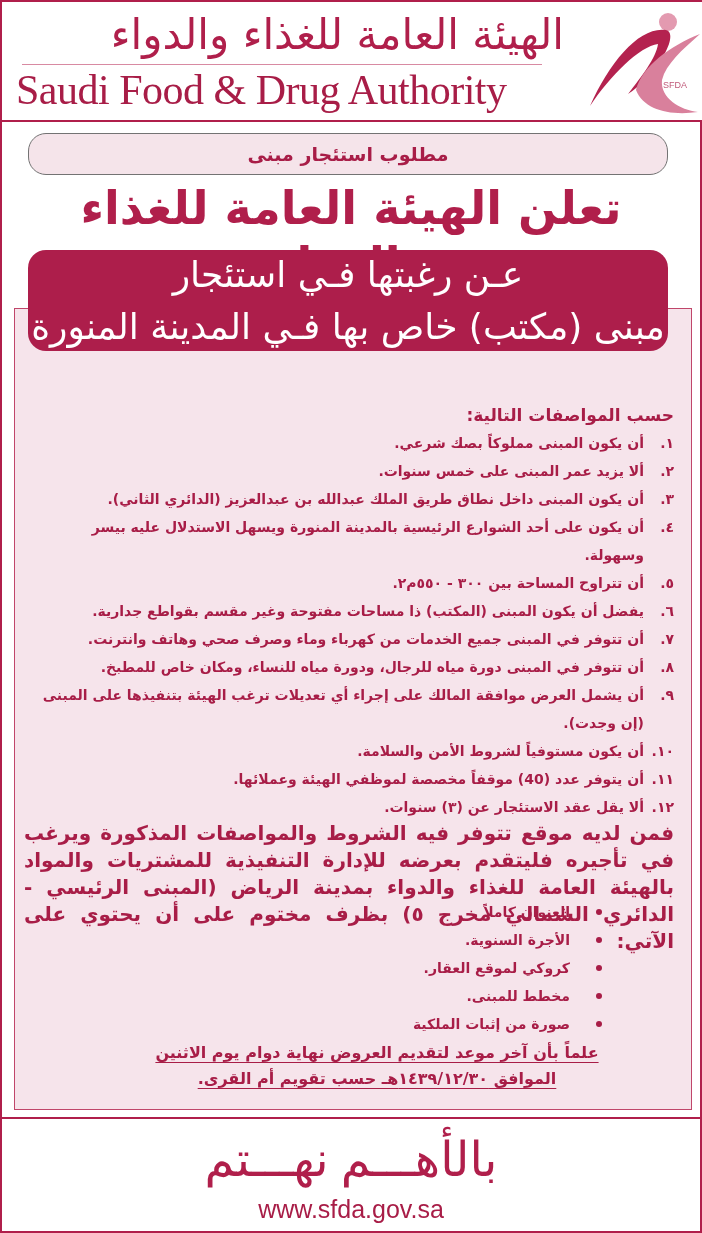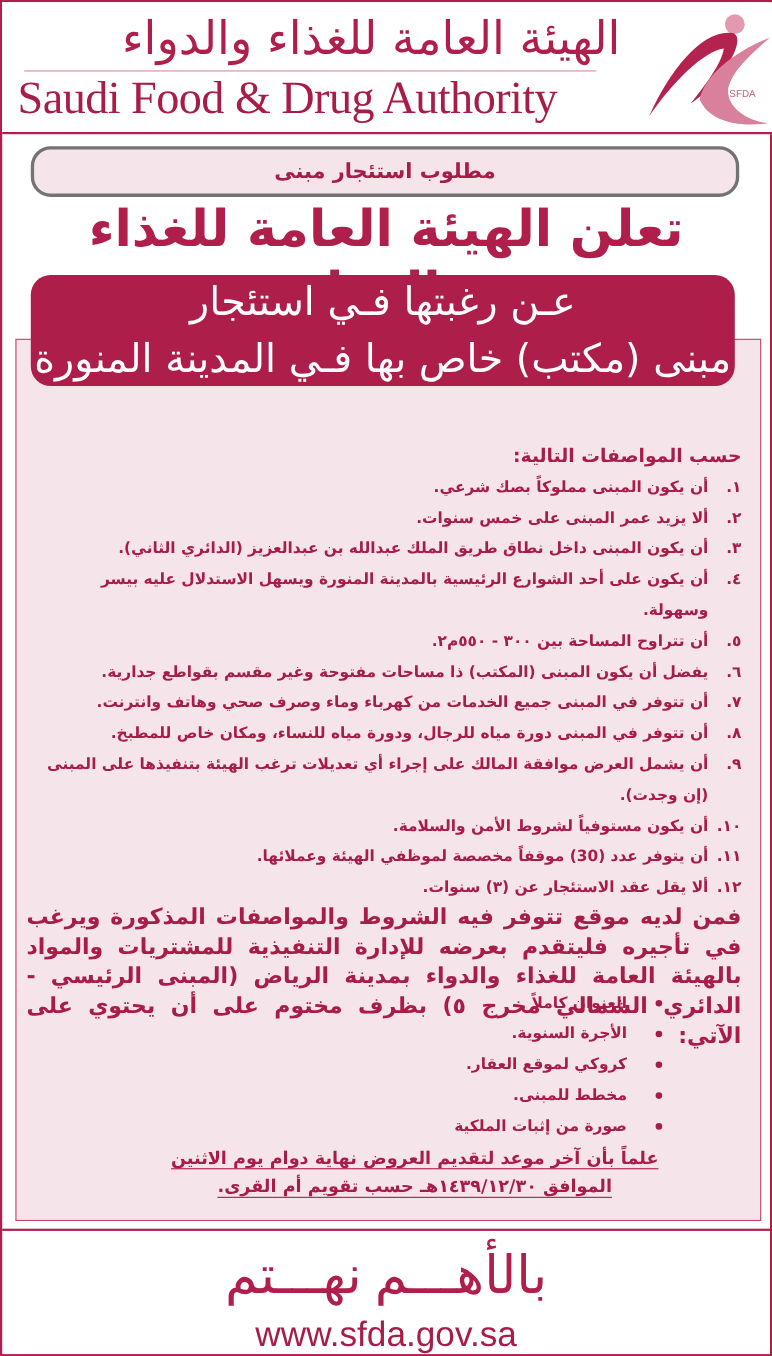--- a/index.html
+++ b/index.html
@@ -3,37 +3,37 @@
 <meta charset="utf-8">
 <style>
   html, body { margin:0; padding:0; background:#ffffff; }
   body { width:702px; height:1233px; position:relative; overflow:hidden; font-family:"DejaVu Sans", sans-serif; }
   .frame { position:absolute; left:0; top:0; width:698px; height:1229px; border:2px solid #b01f4b; }
   .header { position:absolute; left:2px; top:2px; width:698px; height:118px; border-bottom:2px solid #b01f4b; background:#fff;padding-left:24px; }
   .logo-ar { position:absolute; right:160px; top:8px; font-size:42px; color:#b01f4b; direction:rtl; font-family:"DejaVu Sans", sans-serif; letter-spacing:-1px; white-space:nowrap; }
   .logo-rule { position:absolute; left:20px; width:520px; top:62px; height:1px; background:#d88aa2; }
   .logo-en { position:absolute; left:14px; top:64px; font-family:"Liberation Serif", serif; font-size:42px; color:#a81d47; white-space:nowrap; letter-spacing:-0.5px; }
   .logo-mark { position:absolute; right:14px; top:4px; width:140px; height:112px; }
-  .pill { position:absolute; left:28px; top:133px; width:638px; height:40px; border:3px solid #737373; border-radius:18px; background:#f5e4ea; display:flex; align-items:center; justify-content:center; direction:rtl; color:#a81d47; font-weight:bold; font-size:19px; }
+  .pill { position:absolute; left:28px; top:133px; width:638px; height:40px; border:1px solid #737373; border-radius:18px; background:#f5e4ea; display:flex; align-items:center; justify-content:center; direction:rtl; color:#a81d47; font-weight:bold; font-size:19px; }
   .headline { position:absolute; left:0; width:702px; top:180px; text-align:center; direction:rtl; color:#b01f4b; font-weight:bold; font-size:46px; line-height:56px; letter-spacing:-1px; }
   .content-box { position:absolute; left:14px; top:308px; width:676px; height:800px; background:#f6e4eb; border:1px solid #c0466a; }
   .banner { position:absolute; left:28px; top:250px; width:640px; height:101px; background:#ad1e4b; border-radius:18px; color:#fff; direction:rtl; text-align:center; font-weight:normal; font-size:36px; line-height:52px; display:flex; flex-direction:column; justify-content:center; }
   .specs { position:absolute; right:28px; top:405px; width:640px; direction:rtl; color:#a81d47; font-weight:bold; font-size:14px; }
   .specs-title { font-size:17px; margin-bottom:4px; }
   .spec { display:flex; line-height:28px; }
   .spec .num { width:30px; flex:none; }
   .paragraph { position:absolute; right:28px; top:820px; width:650px; direction:rtl; color:#a81d47; font-weight:bold; font-size:20px; line-height:27px; text-align:justify; }
   .bullets { position:absolute; right:100px; top:898px; direction:rtl; color:#a81d47; font-weight:bold; font-size:14px; }
   .bullet { line-height:28px; display:flex; align-items:center; }
   .bullet .dot { width:6px; height:6px; border-radius:50%; background:#a81d47; margin-left:26px; }
   .deadline { position:absolute; left:0; width:702px; top:1040px; text-align:center; direction:rtl; color:#a81d47; font-weight:bold; font-size:16px; line-height:26px;padding-left:26px; }
   .deadline span { text-decoration:underline; text-underline-offset:4px; }
   .footer-line { position:absolute; left:2px; width:698px; top:1117px; height:2px; background:#b01f4b; }
   .tagline { position:absolute; left:0; width:702px; top:1130px; text-align:center; direction:rtl; color:#b01f4b; font-size:48px; line-height:60px; font-family:Liberation Serif, serif; letter-spacing:2px; }
-  .url { position:absolute; left:0; width:702px; top:1195px; text-align:center; color:#a81d47; font-family:"Liberation Sans", sans-serif; font-size:32px; }
+  .url { position:absolute; left:0; width:702px; top:1195px; text-align:center; color:#a81d47; font-family:"Liberation Sans", sans-serif; font-size:25px; }
 </style>
 </head>
 <body>
 
 <div class="frame"></div>
 
 <div class="header">
   <div class="logo-ar">الهيئة العامة للغذاء والدواء</div>
   <div class="logo-rule"></div>
   <div class="logo-en">Saudi Food &amp; Drug Authority</div>
@@ -93,21 +93,21 @@
   <div class="spec">
       <span class="num">٩.</span>
       <span>أن يشمل العرض موافقة المالك على إجراء أي تعديلات ترغب الهيئة بتنفيذها على المبنى (إن وجدت).</span>
     </div>
   <div class="spec">
       <span class="num">١٠.</span>
       <span>أن يكون مستوفياً لشروط الأمن والسلامة.</span>
     </div>
   <div class="spec">
       <span class="num">١١.</span>
-      <span>أن يتوفر عدد (30) موقفاً مخصصة لموظفي الهيئة وعملائها.</span>
+      <span>أن يتوفر عدد (40) موقفاً مخصصة لموظفي الهيئة وعملائها.</span>
     </div>
   <div class="spec">
       <span class="num">١٢.</span>
       <span>ألا يقل عقد الاستئجار عن (٣) سنوات.</span>
     </div>
 </div>
 
 <div class="paragraph">فمن لديه موقع تتوفر فيه الشروط والمواصفات المذكورة ويرغب في تأجيره فليتقدم بعرضه للإدارة التنفيذية للمشتريات والمواد بالهيئة العامة للغذاء والدواء بمدينة الرياض (المبنى الرئيسي - الدائري الشمالي مخرج ٥) بظرف مختوم على أن يحتوي على الآتي:</div>
 
 <div class="bullets">

